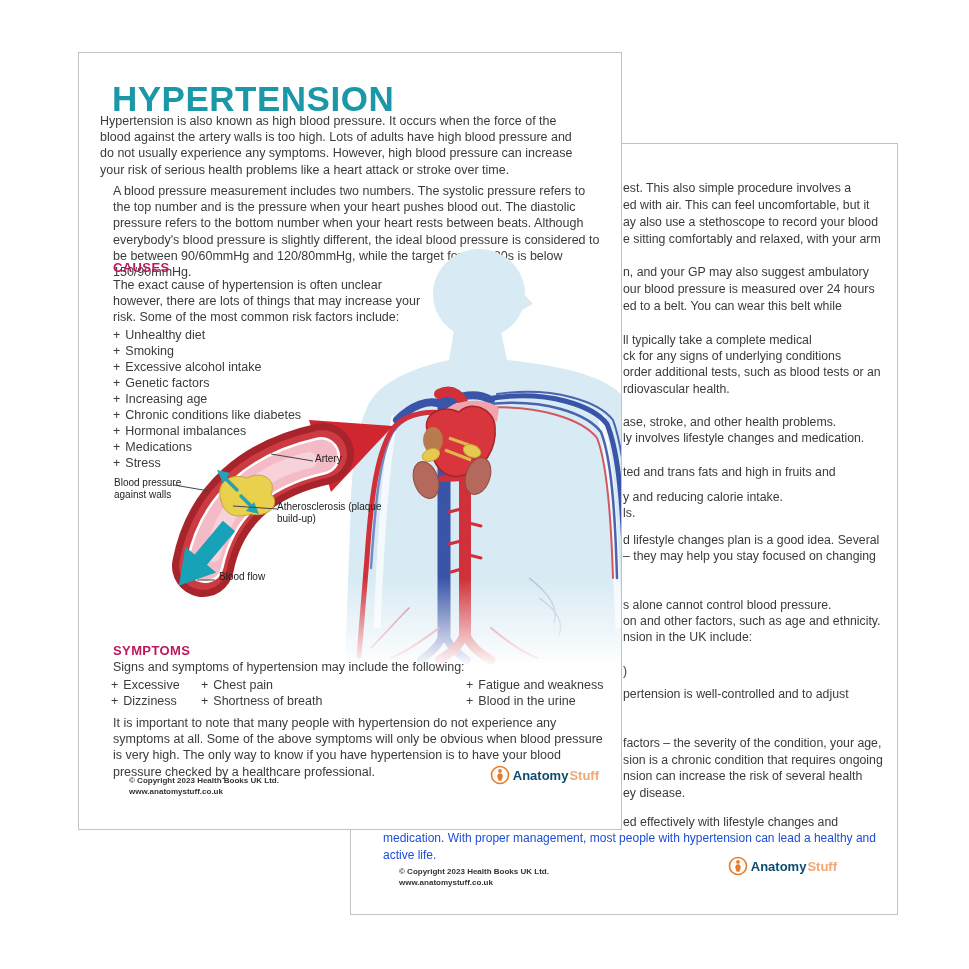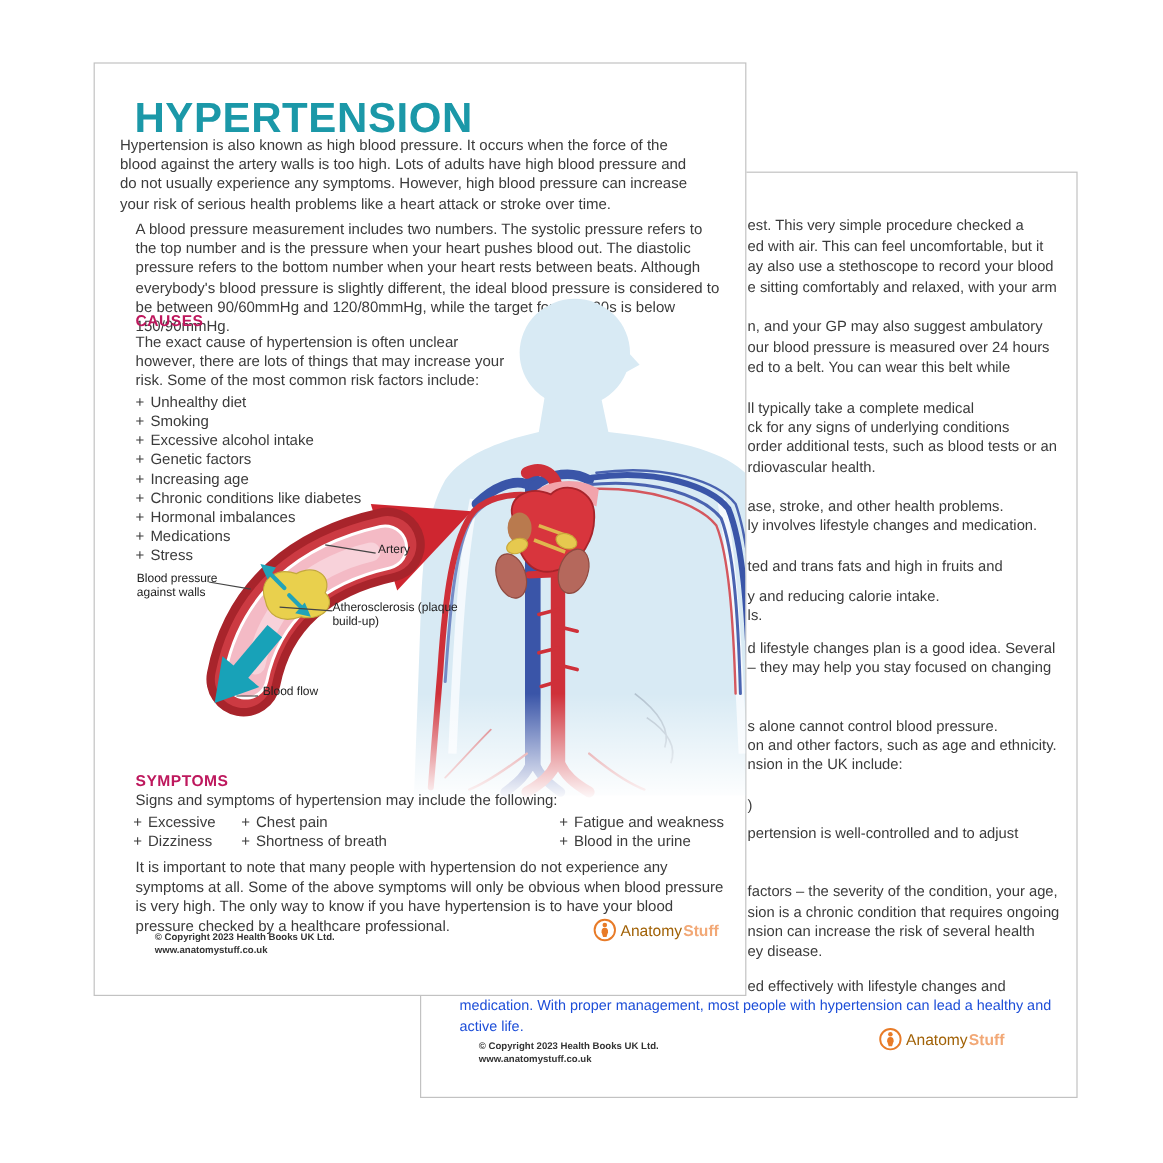--- a/index.html
+++ b/index.html
@@ -11,29 +11,29 @@
   .title{font-size:35px;font-weight:700;letter-spacing:.5px;color:#1b98a8;white-space:nowrap;}
   .h{font-size:13px;font-weight:700;letter-spacing:.4px;color:#be185d;}
   .p{font-size:12.5px;line-height:16.2px;color:#3b3b3b;}
   .b{font-size:12.5px;line-height:16px;color:#3b3b3b;white-space:nowrap;}
   .b::before{content:"+";margin-right:5px;color:#3b3b3b;}
   .lbl{font-size:10px;line-height:12px;color:#222;}
   .frag{position:absolute;left:272px;font-size:12.3px;color:#3b3b3b;white-space:nowrap;}
   .bline{position:absolute;left:32px;font-size:12px;color:#1d4ed8;white-space:nowrap;}
   .foot{font-size:8px;font-weight:700;color:#333;line-height:11px;margin-left:16px;}
   .logo{position:absolute;display:flex;align-items:center;gap:3px;}
-  .logo-a{font-size:13px;font-weight:400;color:#a16207;}
+  .logo-a{font-size:13px;font-weight:700;color:#0c4a6e;}
   .logo-s{font-size:13px;font-weight:700;color:#f2a876;margin-left:-2px;}
   svg{display:block;}
 </style>
 </head>
 <body>
 
 <div id="page2" class="page">
-  <div class="frag" style="top:37px">est. This very simple procedure checked a</div>
+  <div class="frag" style="top:37px">est. This also simple procedure involves a</div>
   <div class="frag" style="top:54px">ed with air. This can feel uncomfortable, but it</div>
   <div class="frag" style="top:71px">ay also use a stethoscope to record your blood</div>
   <div class="frag" style="top:88px">e sitting comfortably and relaxed, with your arm</div>
   <div class="frag" style="top:121px">n, and your GP may also suggest ambulatory</div>
   <div class="frag" style="top:138px">our blood pressure is measured over 24 hours</div>
   <div class="frag" style="top:155px">ed to a belt. You can wear this belt while</div>
   <div class="frag" style="top:189px">ll typically take a complete medical</div>
   <div class="frag" style="top:205px">ck for any signs of underlying conditions</div>
   <div class="frag" style="top:221px">order additional tests, such as blood tests or an</div>
   <div class="frag" style="top:238px">rdiovascular health.</div>

